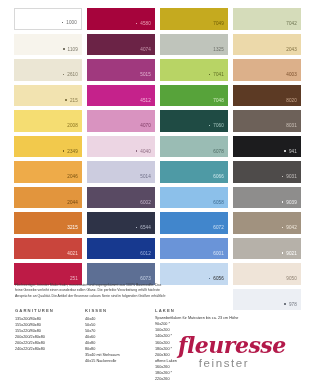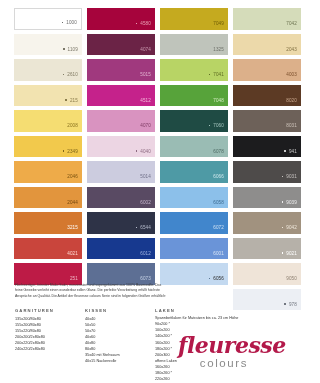--- a/index.html
+++ b/index.html
@@ -300,16 +300,16 @@
           <div class="spec-item">180x260 *</div>
           <div class="spec-item">220x260</div>
           <div class="spec-item">230x260</div>
         </div>
     </div>
 
   </div>
 
   <div class="logo">
     <div class="logo-word"><span>fleuresse</span></div>
-    <div class="logo-sub">colours</div>
+    <div class="logo-sub">feinster</div>
   </div>
 
 </div>
 
 </body></html>

